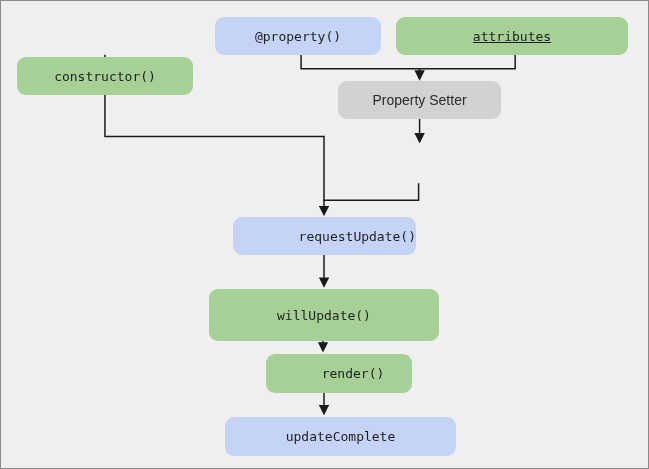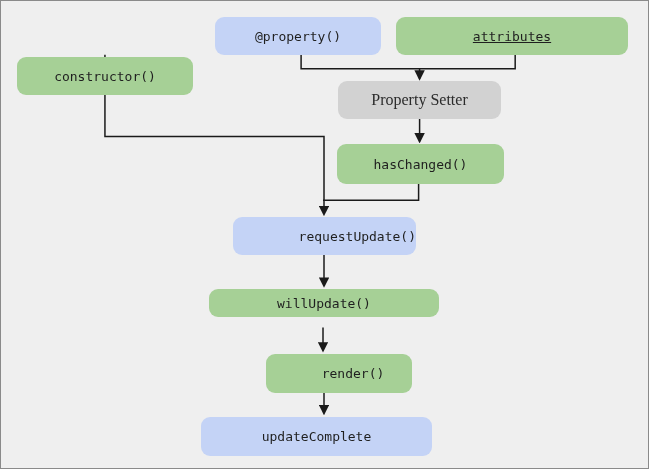--- a/index.html
+++ b/index.html
@@ -17,21 +17,21 @@
     position:absolute;
     display:flex;align-items:center;justify-content:center;
     border-radius:9px;
     font-size:13px;
     color:var(--text,#1f1f1f);
     white-space:nowrap;
   }
   .green{background:var(--green,#a6d096);}
   .blue{background:var(--blue,#c4d3f6);}
   .gray{background:var(--gray,#d2d2d2);}
-  .sans{font-family:Liberation Serif, serif;font-size:16px;color:#2b2b2b;}
+  .sans{font-family:Liberation Sans, sans-serif;font-size:14px;color:#2b2b2b;}
   polyline{fill:none;stroke:var(--line,#1a1a1a);stroke-width:1.5;}
   #arrowhead path{fill:var(--line,#1a1a1a);}
 </style>
 </head>
 <body>
 
 <div class="canvas" style="--green: #a6d096; --blue: #c4d3f6; --gray: #d2d2d2; --line: #1a1a1a; --text: #1f1f1f; --bg: #efefef; --border: #8a8a8a;">
 
   <svg class="edges" width="649" height="469" viewBox="0 0 649 469" xmlns="http://www.w3.org/2000/svg">
     <defs>
@@ -58,33 +58,30 @@
   </div>
 
   <div class="node green" style="left:395px;top:16px;width:232px;height:38px;text-decoration:underline;">
     <span>attributes</span>
   </div>
 
   <div class="node gray sans" style="left:337px;top:80px;width:163px;height:38px;">
     <span>Property Setter</span>
   </div>
 
-  <div class="node green" style="left:336px;top:143px;width:167px;height:40px;">
-    <span>hasChanged()</span>
-  </div>
 
   <div class="node blue" style="left:232px;top:216px;width:183px;height:38px;justify-content:flex-end;">
     <span>requestUpdate()</span>
   </div>
 
-  <div class="node green" style="left:208px;top:288px;width:230px;height:28px;">
+  <div class="node green" style="left:208px;top:288px;width:230px;height:52px;">
     <span>willUpdate()</span>
   </div>
 
   <div class="node green" style="left:265px;top:353px;width:118px;height:39px;padding-left:28px;">
     <span>render()</span>
   </div>
 
-  <div class="node blue" style="left:200px;top:416px;width:231px;height:39px;">
+  <div class="node blue" style="left:224px;top:416px;width:231px;height:39px;">
     <span>updateComplete</span>
   </div>
 
 </div>
 
 </body></html>

